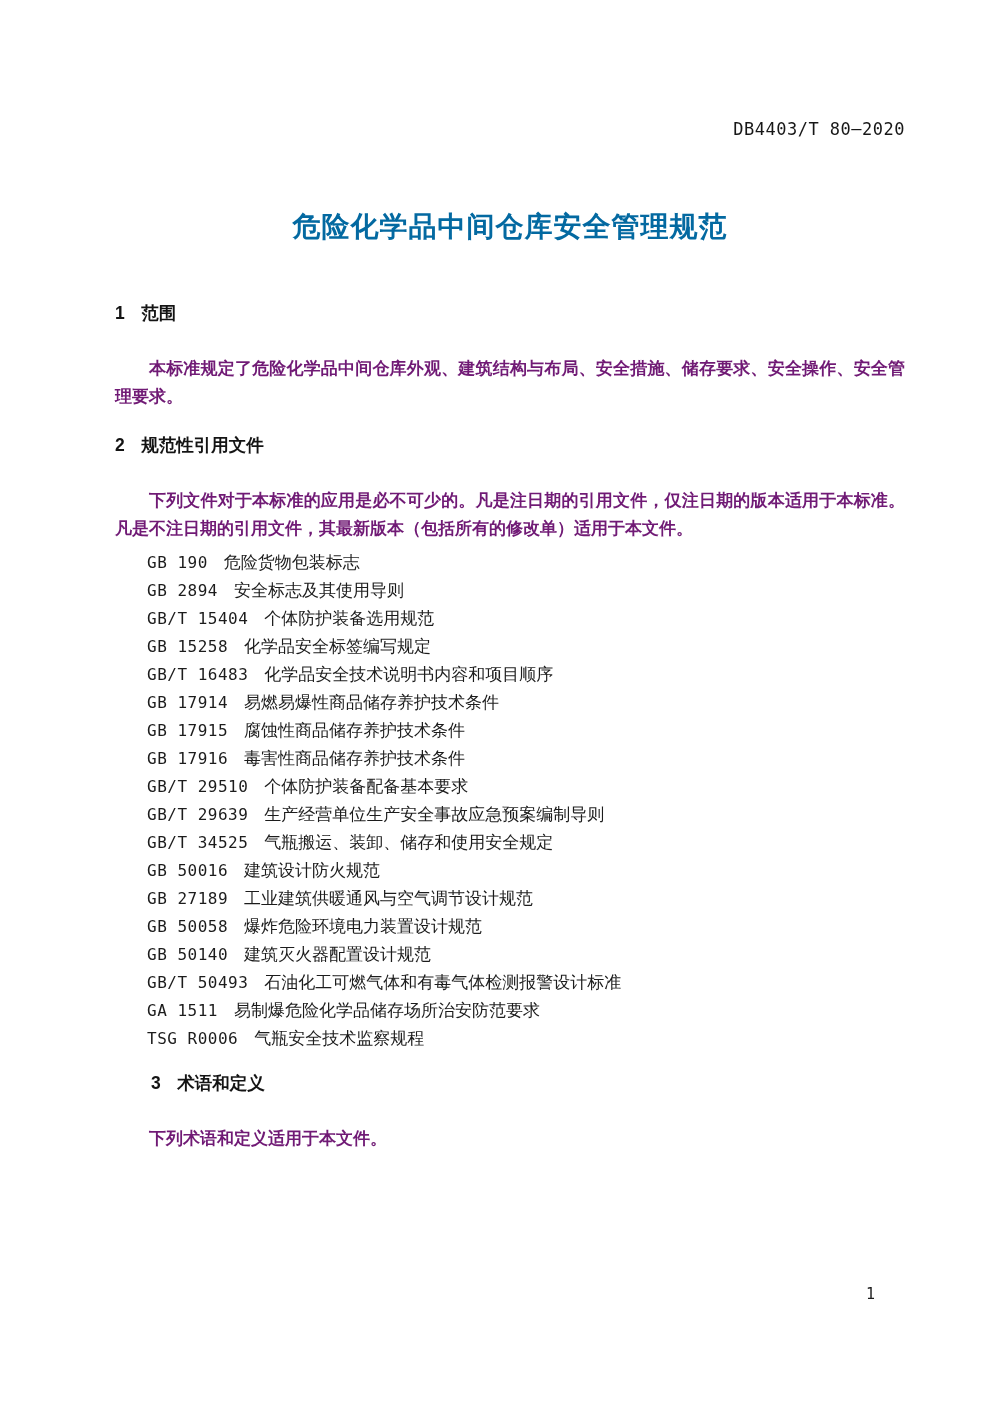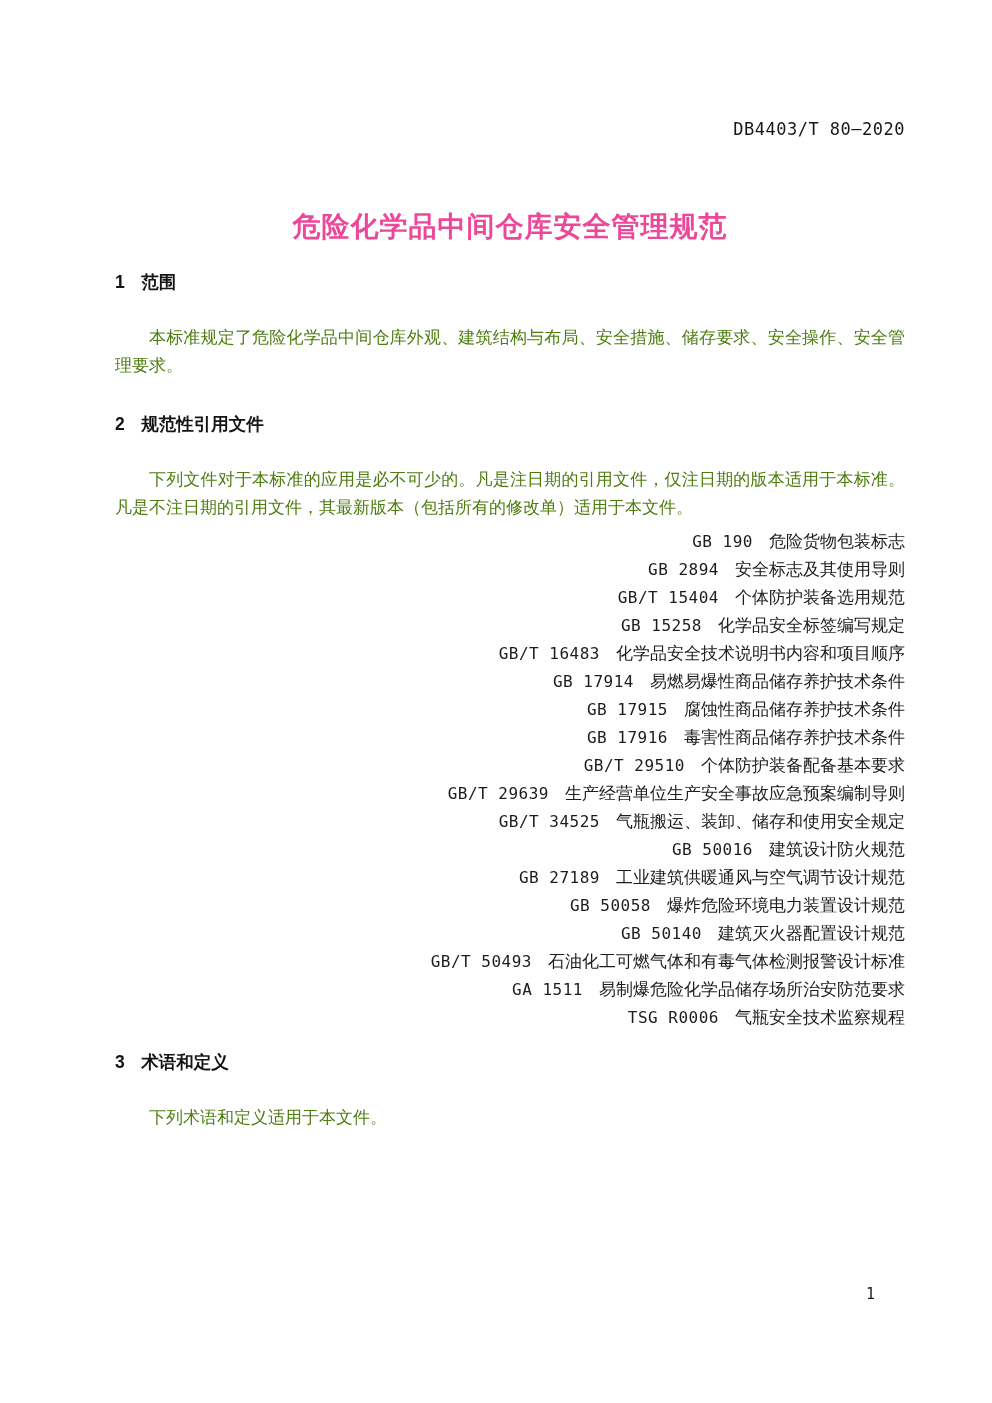--- a/index.html
+++ b/index.html
@@ -30,55 +30,55 @@
     white-space: nowrap;
   }
   .doc-title {
     margin-top: 66px;
     text-align: center;
     font-family: "Liberation Sans", "DejaVu Sans", sans-serif;
     font-size: 28px;
     line-height: 36px;
     font-weight: 700;
     letter-spacing: 1px;
-    color: #ec4899;
+    color: #0369a1;
   }
   .sec-heading {
     font-family: "Liberation Sans", "DejaVu Sans", sans-serif;
     font-size: 17.5px;
     line-height: 24px;
     font-weight: 700;
     color: #141414;
   }
   .sec-heading .sec-num {
     display: inline-block;
     margin-right: 0.95em;
   }
-  .sec1-heading { margin-top: 25px; }
-  .sec2-heading { margin-top: 32px; }
-  .sec3-heading { margin-top: 18px; }
+  .sec1-heading { margin-top: 56px; }
+  .sec2-heading { margin-top: 22px; }
+  .sec3-heading { margin-top: 18px; margin-left: 36px; }
   .para {
     font-size: 17px;
     line-height: 28px;
     text-align: justify;
     text-indent: 2em;
-    color: #4d7c0f;
+    color: #701a75;
     margin: 0;
+    font-weight: bold;
   }
   .para.first { margin-top: 30px; }
   .ref-list {
     margin-top: 6px;
     padding-left: 2em;
   }
   .ref-item {
     font-size: 17px;
     line-height: 28px;
     white-space: nowrap;
     color: #1c1c1c;
-    text-align: right;
   }
   .ref-code {
     display: inline-block;
     margin-right: 1em;
     font-family: "DejaVu Sans Mono", "Liberation Mono", monospace;
     font-size: 16px;
     letter-spacing: 0.5px;
   }
   .page-number {
     position: absolute;

